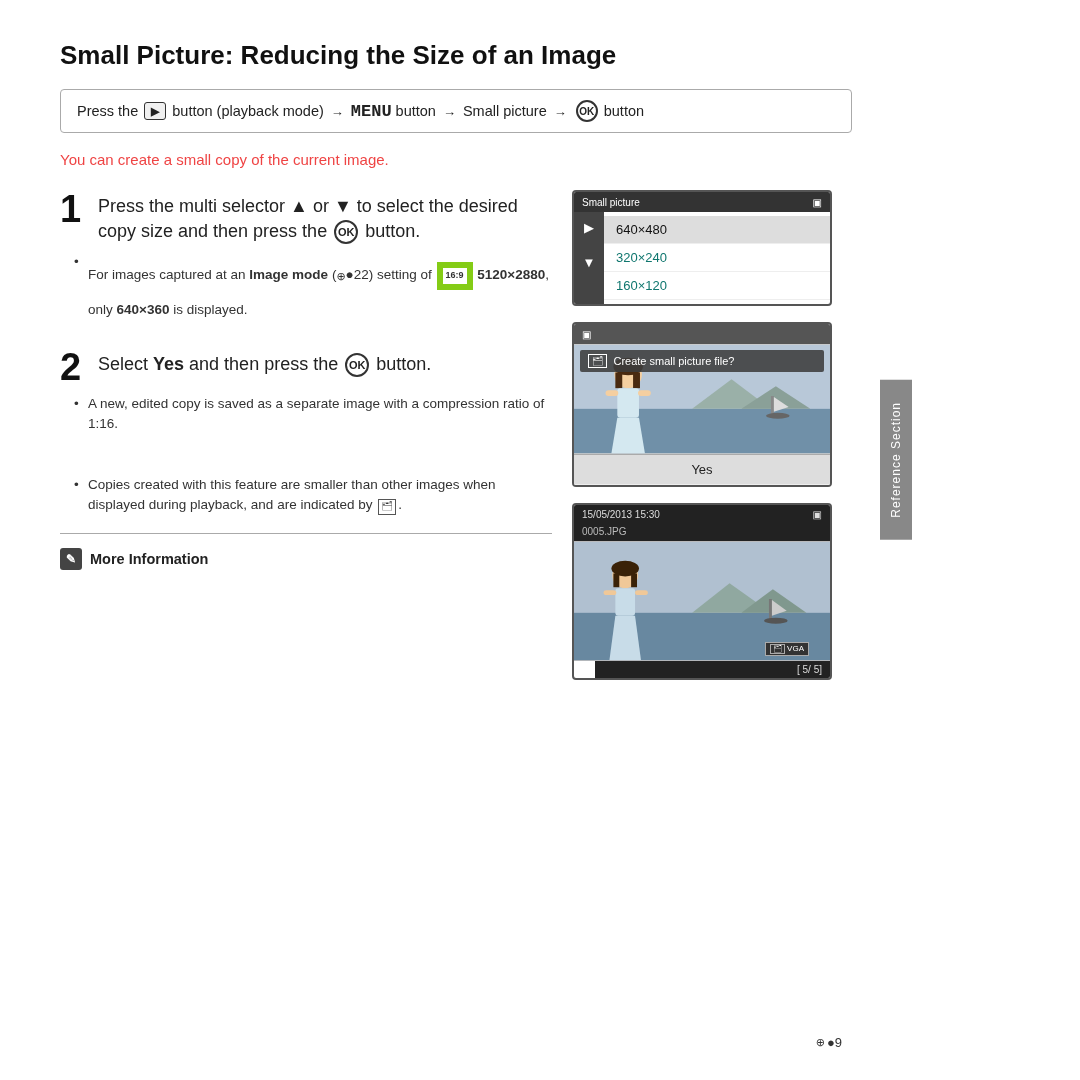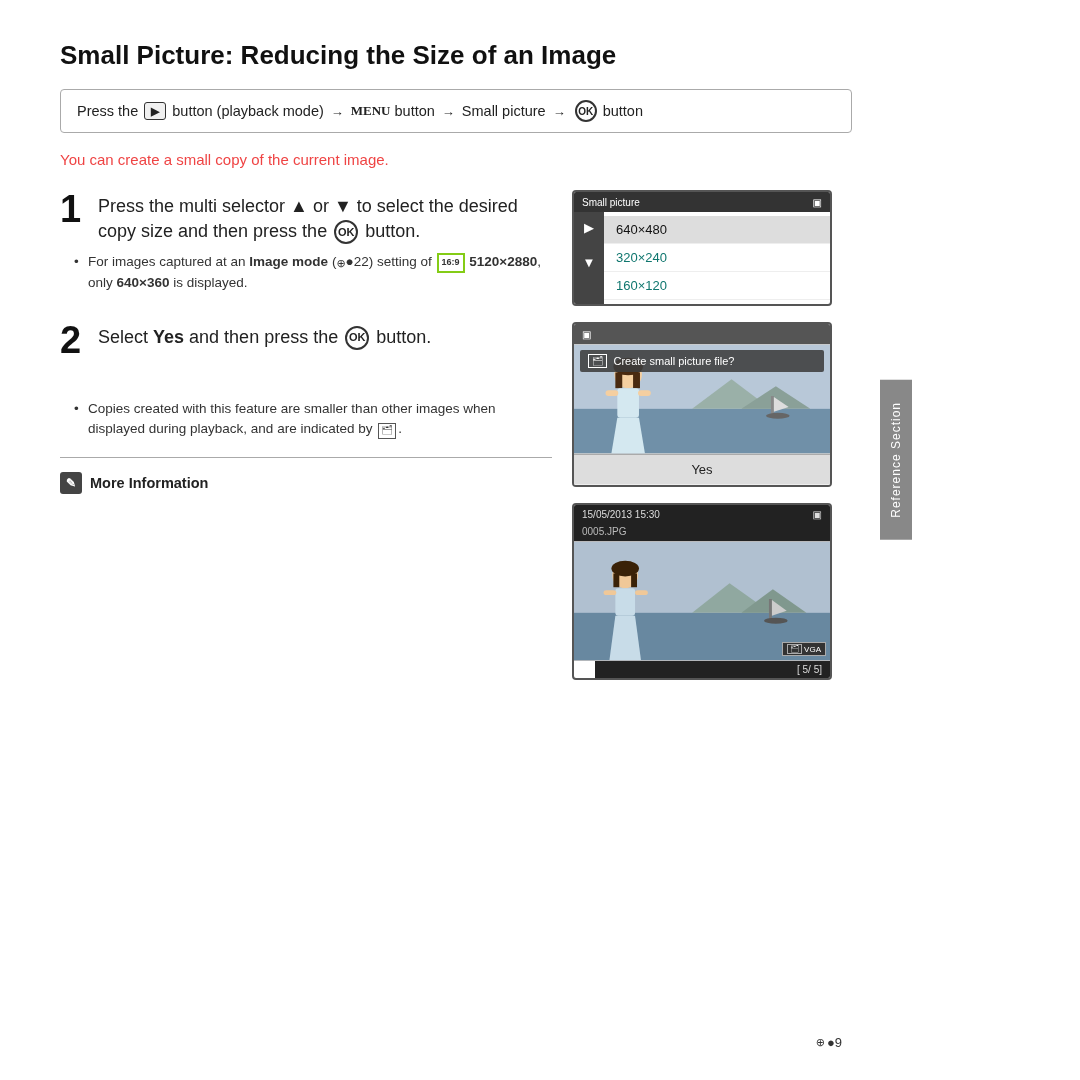--- a/index.html
+++ b/index.html
@@ -49,23 +49,23 @@
       border: 1.5px solid #333;
       border-radius: 3px;
       width: 22px;
       height: 18px;
       font-size: 11px;
       font-weight: bold;
       margin: 0 2px;
       background: #f0f0f0;
     }
     .nav-box .mono {
-      font-family: Liberation Serif, serif;
-      font-weight: bold;
-      font-size: 13px;
+      font-family: Liberation Mono, monospace;
+      font-weight: bold;
+      font-size: 17px;
     }
     .nav-box .ok-icon {
       display: inline-flex;
       align-items: center;
       justify-content: center;
       border: 2px solid #333;
       border-radius: 50%;
       width: 22px;
       height: 22px;
       font-size: 10px;
@@ -149,25 +149,25 @@
     .bullet-list li::before {
       content: '•';
       position: absolute;
       left: 0;
     }
     .bold { font-weight: bold; }
     .image-mode-icon {
       display: inline-flex;
       align-items: center;
       justify-content: center;
-      border: 2px solid #84cc16;
+      border: 6px solid #84cc16;
       font-size: 9px;
       padding: 1px 3px;
       font-weight: bold;
-      margin: 0 1px;
+      margin: 10px 1px;
       vertical-align: middle;
     }
     .link-icon {
       display: inline-block;
       font-size: 11px;
       vertical-align: middle;
     }
 
     
     .screen-mockup {
@@ -385,20 +385,23 @@
 
       <div class="step">
         <div class="step-header">
           <span class="step-number">2</span>
           <div class="step-text">
             Select <span class="bold">Yes</span> and then press the
             <span class="ok-circle">OK</span>
             button.
           </div>
         </div>
+        <ul class="bullet-list">
+          <li>A new, edited copy is saved as a separate image with a compression ratio of 1:16.</li>
+        </ul>
       </div>
 
       <div style="margin-top: 40px;">
         <ul class="bullet-list">
           <li>
             Copies created with this feature are smaller than other images when displayed during playback, and are indicated by
             <span style="display:inline-flex;align-items:center;justify-content:center;border:1.5px solid #555;width:18px;height:16px;font-size:9px;margin:0 2px;">🗂</span>.
           </li>
         </ul>
       </div>
@@ -498,21 +501,21 @@
             <circle cx="52" cy="34" r="13" fill="#f0c898"></circle>
             <ellipse cx="52" cy="27" rx="14" ry="8" fill="#3a2208"></ellipse>
             <rect x="40" y="32" width="6" height="14" fill="#3a2208"></rect>
             <rect x="58" y="32" width="6" height="14" fill="#3a2208"></rect>
             <rect x="42" y="47" width="20" height="28" fill="#c8dce8" rx="3"></rect>
             <rect x="30" y="49" width="13" height="5" fill="#f0c898" rx="3"></rect>
             <rect x="62" y="49" width="13" height="5" fill="#f0c898" rx="3"></rect>
             <polygon points="42,75 62,75 68,120 36,120" fill="#c8dce8"></polygon>
           </svg>
           
-          <div style="position:absolute;bottom:5px;right:4px;background:#333;color:#fff;font-size:8px;padding:1px 4px;border:1px solid #aaa;display:flex;align-items:center;gap:2px;">
+          <div style="position:absolute;bottom:5px;right:21px;background:#333;color:#fff;font-size:8px;padding:1px 4px;border:1px solid #aaa;display:flex;gap:2px;">
             <span style="font-size:7px;border:1px solid #aaa;padding:0 2px;">🗂</span>
             <span>VGA</span>
           </div>
         </div>
         <div class="counter">[  5/  5]</div>
       </div>
 
     </div>
 
   </div>

